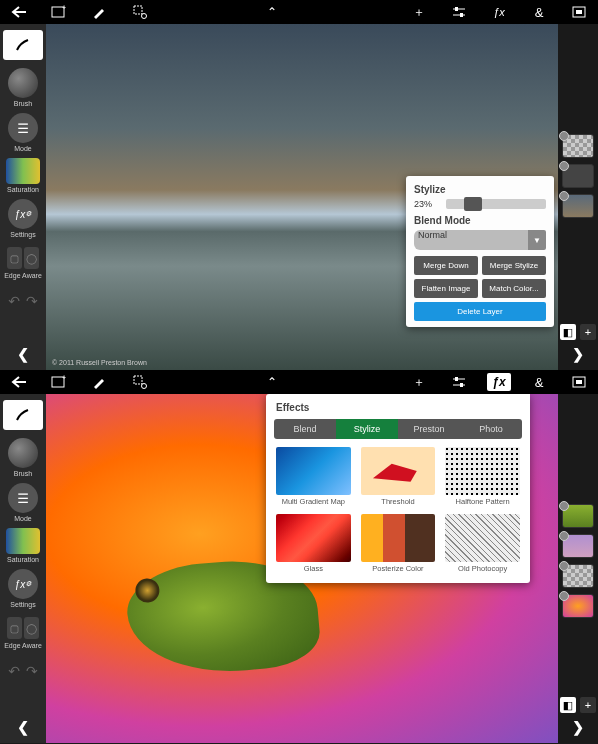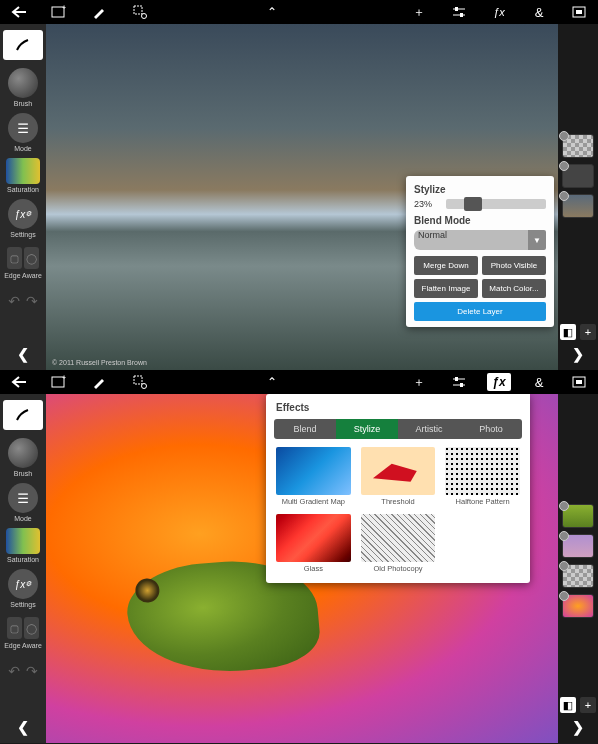--- a/index.html
+++ b/index.html
@@ -176,21 +176,21 @@
                 <div class="knob"></div>
               </div>
           </div>
         </div>
         <div class="p-row">
             <div class="p-label">Blend Mode</div>
           <div class="p-select"><span>Normal</span><div class="chev">▼</div></div>
         </div>
         <div class="btn-grid">
           <div class="btn">Merge Down</div>
-          <div class="btn">Photo Visible</div>
+          <div class="btn">Merge Stylize</div>
           <div class="btn">Flatten Image</div>
           <div class="btn">Match Color...</div>
           <div class="btn wide">Delete Layer</div>
         </div>
       </div>
     </div>
     <div class="rightrail">
       <div class="layer-thumb checker">
           <div class="dot"></div>
         </div>
@@ -293,39 +293,43 @@
         </div>
       <div class="sb-back">❮</div>
     </div>
     <div class="canvas flower">
       <div class="chameleon"></div>
       <div class="fx-panel">
         <div class="fx-title">Effects</div>
         <div class="fx-tabs">
           <div class="fx-tab">Blend</div>
           <div class="fx-tab active">Stylize</div>
-          <div class="fx-tab">Artistic</div>
+          <div class="fx-tab">Preston</div>
           <div class="fx-tab">Photo</div>
         </div>
         <div class="fx-grid">
           <div class="fx-item">
               <div class="fx-thumb mgm"></div>
               <div class="fx-name">Multi Gradient Map</div>
             </div>
           <div class="fx-item">
               <div class="fx-thumb threshold"></div>
               <div class="fx-name">Threshold</div>
             </div>
           <div class="fx-item">
               <div class="fx-thumb halftone"></div>
               <div class="fx-name">Halftone Pattern</div>
             </div>
           <div class="fx-item">
               <div class="fx-thumb glass"></div>
               <div class="fx-name">Glass</div>
+            </div>
+          <div class="fx-item">
+              <div class="fx-thumb posterize"></div>
+              <div class="fx-name">Posterize Color</div>
             </div>
           <div class="fx-item">
               <div class="fx-thumb photocopy"></div>
               <div class="fx-name">Old Photocopy</div>
             </div>
         </div>
       </div>
     </div>
     <div class="rightrail">
       <div class="layer-thumb green-t">

